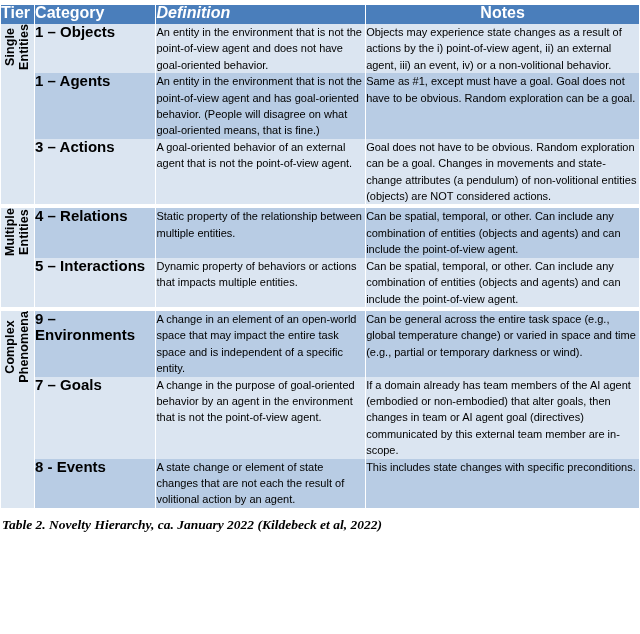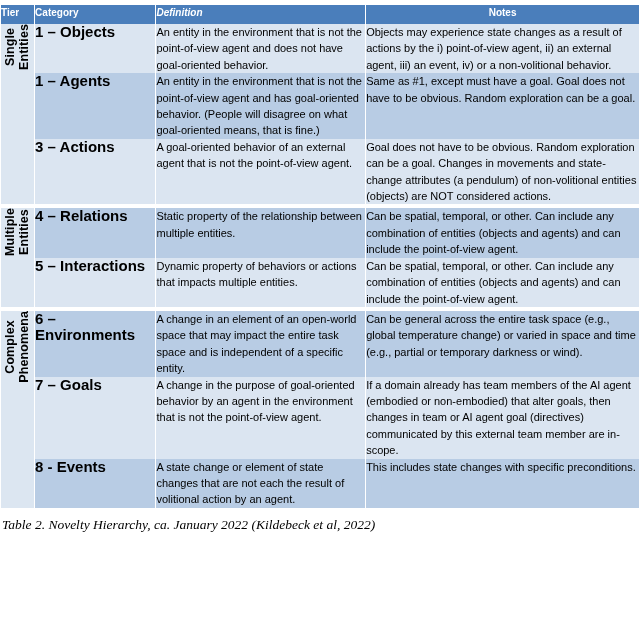--- a/index.html
+++ b/index.html
@@ -41,21 +41,21 @@
   table.novelty th,
   table.novelty td {
     vertical-align: top;
     padding: 0;
     border: 0;
   }
   thead th {
     background: #4a7ebb;
     color: #ffffff;
     font-weight: bold;
-    font-size: 10px;
+    font-size: 16px;
     line-height: 15px;
     text-align: left;
     padding: 6px 8px 7px 8px;
     height: 19px;
   }
   th.col-tier   { width: 33px; padding-left: 6px; }
   th.col-cat    { width: 120px; padding-left: 14px; }
   th.col-def    { width: 208px; padding-left: 9px; font-style: italic; }
   th.col-notes  { width: 272px; padding-left: 9px; text-align: center; }
 
@@ -97,21 +97,21 @@
   tr.shade-light td.notes-cell { background: #dbe5f1; }
   tr.shade-dark td.cat-cell,
   tr.shade-dark td.def-cell,
   tr.shade-dark td.notes-cell { background: #b8cce4; }
 
   tr.group-gap td { height: 4px; padding: 0 !important; background: #ffffff !important; font-size:0; line-height:0; }
 
   .caption {
     font-family: "Liberation Serif", serif;
     font-style: italic;
-    font-weight: normal;
+    font-weight: bold;
     font-size: 13.5px;
     line-height: 16px;
     color: #000000;
     padding: 9px 6px 0 2px;
   }
 </style>
 </head>
 <body>
 
 <div class="page">
@@ -171,21 +171,21 @@
 
       <tr class="group-gap">
         <td colspan="4"></td>
       </tr>
 
       <tr class="shade-dark">
         <td class="tier-cell" rowspan="3">
           <span class="rot">Complex
 Phenomena</span>
         </td>
-        <td class="cat-cell">6 – Environments</td>
+        <td class="cat-cell">9 – Environments</td>
         <td class="def-cell">A change in an element of an open-world space that may impact the entire task space and is independent of a specific entity.</td>
         <td class="notes-cell">Can be general across the entire task space (e.g., global temperature change) or varied in space and time (e.g., partial or temporary darkness or wind).</td>
       </tr>
       <tr class="shade-light">
         <td class="cat-cell">7 – Goals</td>
         <td class="def-cell">A change in the purpose of goal-oriented behavior by an agent in the environment that is not the point-of-view agent.</td>
         <td class="notes-cell">If a domain already has team members of the AI agent (embodied or non-embodied) that alter goals, then changes in team or AI agent goal (directives) communicated by this external team member are in-scope.</td>
       </tr>
       <tr class="shade-dark">
         <td class="cat-cell">8 - Events</td>

